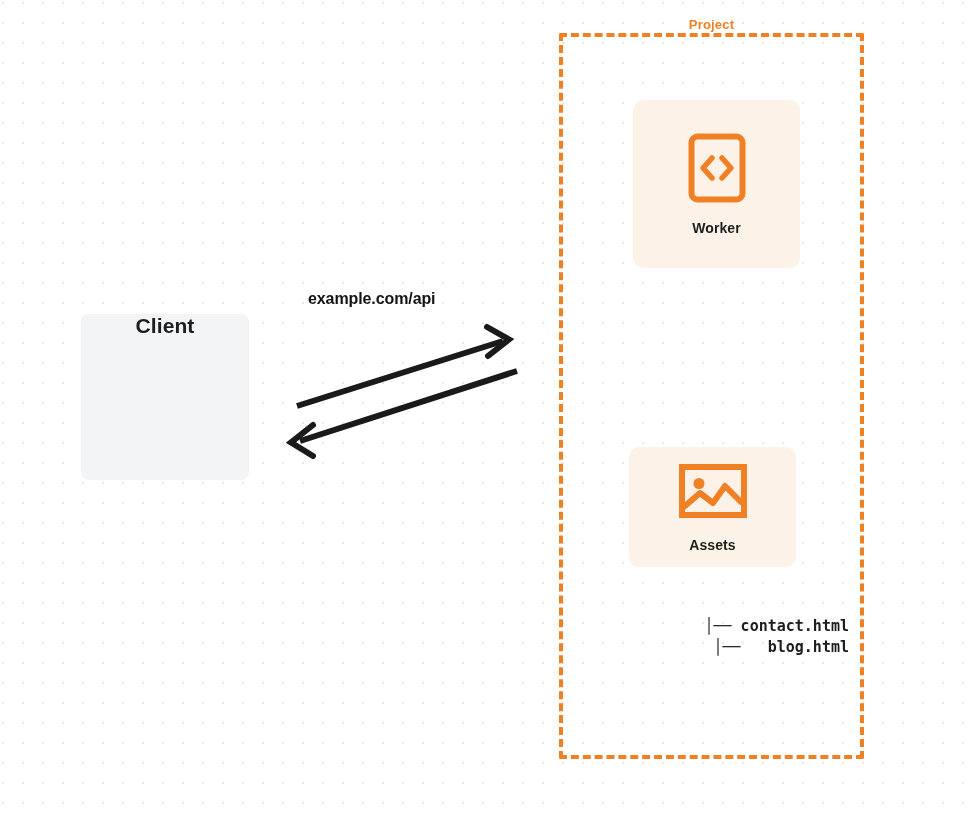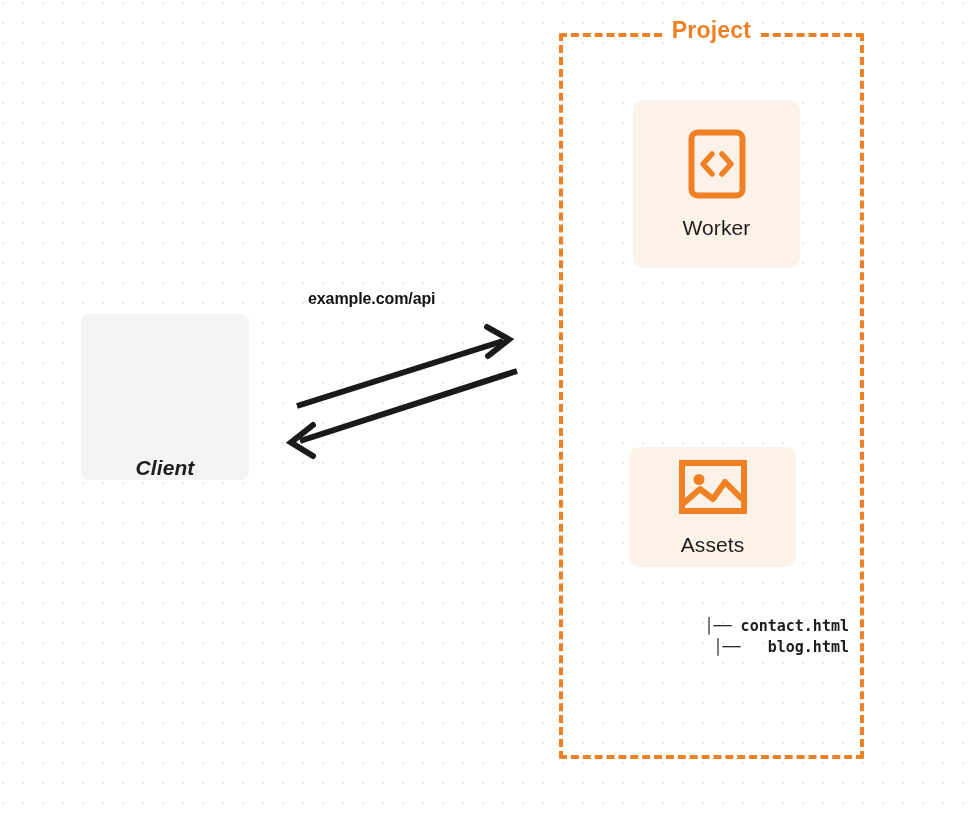--- a/index.html
+++ b/index.html
@@ -28,23 +28,22 @@
   
   #client-node {
     position: absolute;
     left: 81px;
     top: 314px;
     width: 168px;
     height: 166px;
     background: #f3f4f6;
     border-radius: 8px;
     display: flex;
-    align-items: flex-end;
+    align-items: flex-start;
     justify-content: center;
-    font-style: italic;
   }
   #client-node .node-label {
     font-size: 21px;
     font-weight: 700;
     color: #1d1d1f;
     letter-spacing: 0.1px;
   }
 
   
   #connector-layer {
@@ -82,21 +81,21 @@
     border: 4.5px dashed #ef8024;
     border-radius: 2px;
   }
   #project-title {
     position: absolute;
     left: 50%;
     top: -16px;
     transform: translateX(-50%);
     background: #ffffff;
     padding: 0 7px;
-    font-size: 23px;
+    font-size: 13px;
     font-weight: 700;
     color: #ef8024;
     letter-spacing: 0.2px;
     white-space: nowrap;
   }
 
   
   .service-card {
     position: absolute;
     background: #fdf2e7;
@@ -116,22 +115,22 @@
     left: 70px;
     top: 414px;
     width: 167px;
     height: 120px;
   }
   .service-card .card-icon {
     line-height: 0;
     margin-bottom: 16px;
   }
   .service-card .card-label {
-    font-size: 21px;
-    font-weight: 400;
+    font-size: 14px;
+    font-weight: 700;
     color: #1d1d1f;
     letter-spacing: 0.1px;
   }
 
   
   #file-tree {
     position: absolute;
     left: 40px;
     top: 583px;
     width: 250px;

